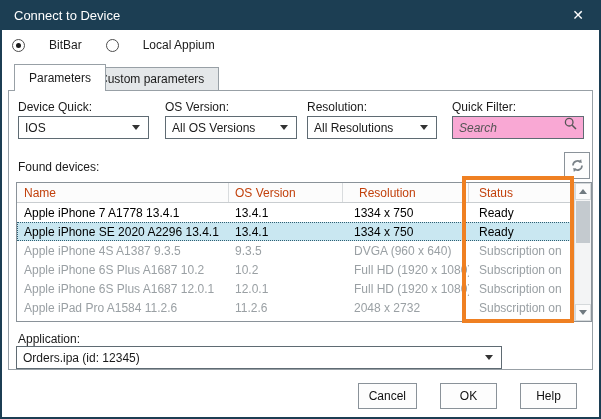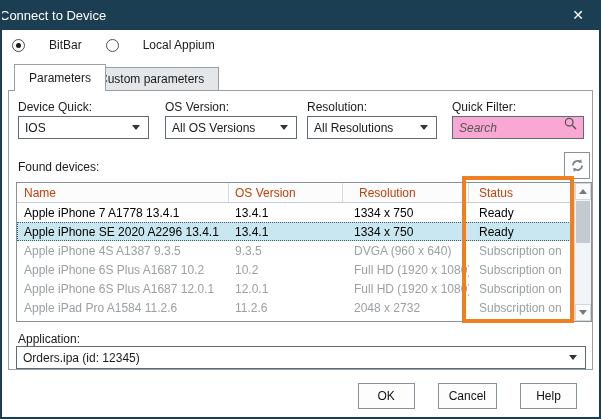--- a/index.html
+++ b/index.html
@@ -7,21 +7,21 @@
   .dialog{
     position:relative; width:601px; height:419px; background:#fff;
     border:2px solid #1c3e53; overflow:hidden;
     font-size:12px; color:#1a1a1a;
   }
   
   .titlebar{
     position:absolute; left:-2px; top:-2px; width:601px; height:30px;
     background:#1c3e53; color:#fff; display:flex; align-items:center;
   }
-  .titlebar .title{ font-size:13px; }
+  .titlebar .title{ margin-left:14px; font-size:13px; }
   .titlebar .close{
     margin-left:auto; margin-right:12px; width:22px; height:22px;
     display:flex; align-items:center; justify-content:center;
     color:#fff; font-size:14px; cursor:pointer;
   }
   
   .radio-row{ position:absolute; left:10px; top:36px; display:flex; align-items:center; gap:24px; }
   .radio-item{ display:flex; align-items:center; gap:24px; cursor:pointer; }
   .radio-circle{
     width:13px; height:13px; border:1px solid #4d4d4d; border-radius:50%;
@@ -112,21 +112,21 @@
   .scroll-thumb{
     position:absolute; left:1px; top:18px; width:14px; height:42px; background:#c4cacf; cursor:grab;
   }
   
   .highlight-rect{
     position:absolute; left:460px; top:174px; width:112px; height:147px;
     border:4px solid #ef8022; z-index:6; pointer-events:none;
   }
   
   .app-label{ position:absolute; left:16px; top:330px; z-index:4; }
-  .app-combo{ left:14px; top:344px; width:570px; }
+  .app-combo{ left:14px; top:344px; width:486px; }
   
   .btn-row{
     position:absolute; right:22px; top:381px; display:flex; gap:23px;
   }
   .btn{
     min-width:57px; height:26px; background:#fdfdfd; border:1px solid #8a9299;
     display:flex; align-items:center; justify-content:center; padding:0 10px;
     font-size:12px; color:#111; cursor:pointer;
   }
 </style>
@@ -249,18 +249,18 @@
 
   <div class="highlight-rect"></div>
 
   <span class="app-label">Application:</span>
   <div class="combo app-combo">
     <span class="combo-value">Orders.ipa (id: 12345)</span>
     <span class="arrow"></span>
   </div>
 
   <div class="btn-row">
+    <div class="btn">Cancel</div>
     <div class="btn">OK</div>
-    <div class="btn">Cancel</div>
     <div class="btn">Help</div>
   </div>
 
 </div>
 
 </body></html>

